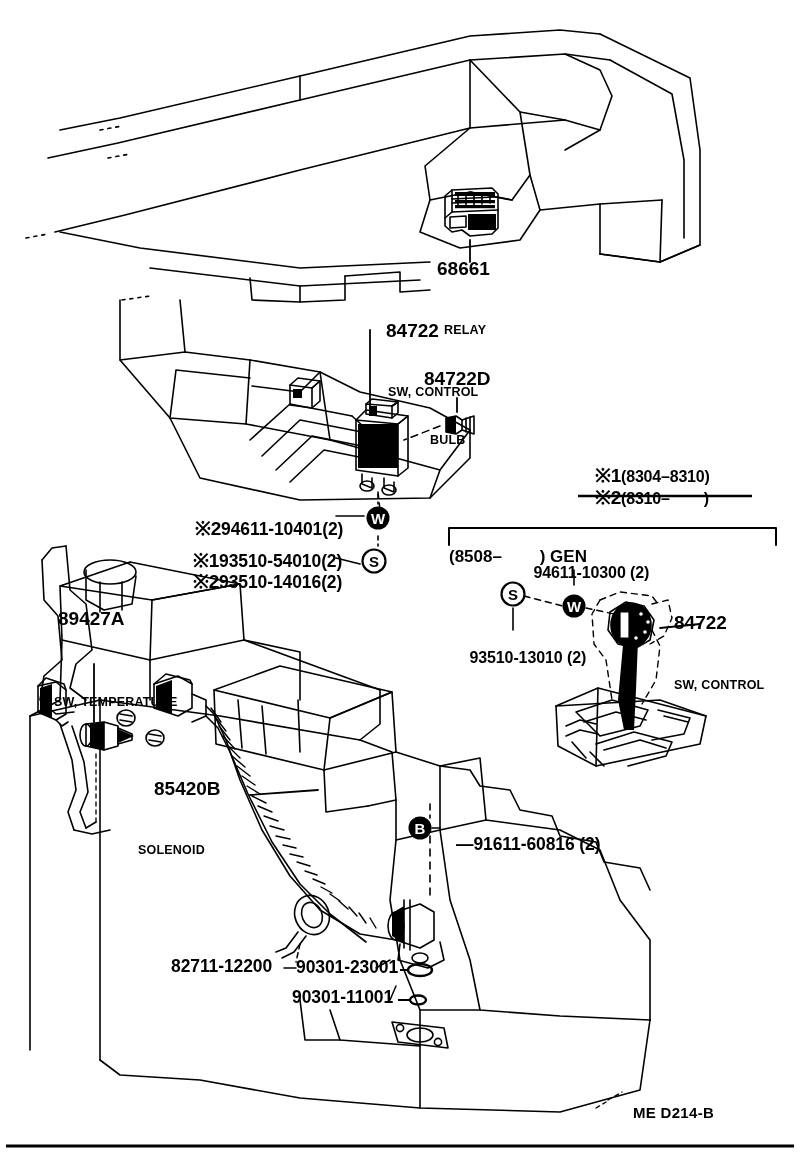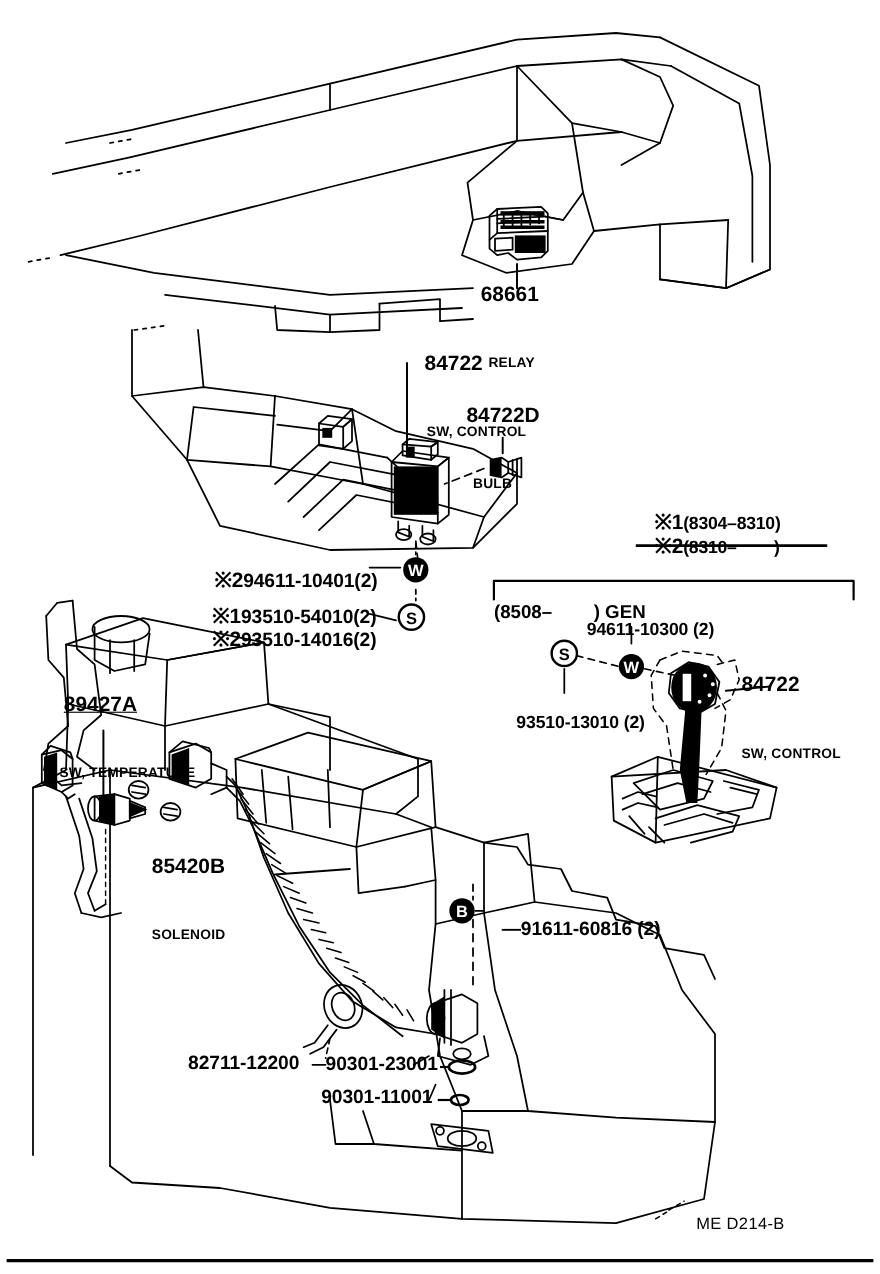--- a/index.html
+++ b/index.html
@@ -13,21 +13,21 @@
   #sheet{position:absolute;inset:0;width:800px;height:1158px;}
   svg.layer{position:absolute;left:0;top:0;width:800px;height:1158px;overflow:visible;}
   .lbl{position:absolute;white-space:pre;font-weight:bold;letter-spacing:-0.2px;line-height:1.02;}
   .num{font-size:19px;font-weight:bold;letter-spacing:0px;}
   .sub{font-size:12.5px;font-weight:bold;letter-spacing:0.2px;margin-top:45px;}
   .pn{font-size:17.5px;font-weight:bold;letter-spacing:-0.1px;}
   .pn-sm{font-size:16px;font-weight:bold;letter-spacing:-0.1px;}
   .mark{font-size:19px;font-weight:bold;}
   .rng{font-size:16px;font-weight:bold;}
   .gen{font-size:17px;font-weight:bold;letter-spacing:0px;}
-  .code{font-size:15px;font-weight:normal;letter-spacing:0.3px;}
+  .code{font-size:15px;font-weight:bold;letter-spacing:0.3px;}
   .ctr{position:absolute;}
 </style>
 </head>
 <body>
 
 <div id="sheet">
 
   <svg class="layer" viewBox="0 0 800 1158">
     <g fill="none" stroke="#000" stroke-width="1.6" stroke-linecap="round" stroke-linejoin="round">
 
@@ -390,24 +390,24 @@
   <div class="lbl pn-sm ctr" style="left:516px;top:549px;">
     <span>94611-10300</span> <span>(2)</span>
   </div>
   <div class="lbl pn-sm ctr" style="left:452px;top:634px;">
     <span>93510-13010</span> <span>(2)</span>
   </div>
 
   <div class="lbl num ctr" style="left:674px;top:613px;">84722</div>
   <div class="lbl sub ctr" style="left:674px;top:634px;">SW, CONTROL</div>
 
-  <div class="lbl num ctr" style="left:58px;top:631px;text-decoration:underline;">89427A</div>
+  <div class="lbl num ctr" style="left:58px;top:609px;">89427A</div>
   <div class="lbl sub ctr" style="left:54px;top:651px;">SW, TEMPERATURE</div>
 
-  <div class="lbl num ctr" style="left:138px;top:779px;">85420B</div>
+  <div class="lbl num ctr" style="left:154px;top:779px;">85420B</div>
   <div class="lbl sub ctr" style="left:138px;top:799px;">SOLENOID</div>
 
   <div class="lbl pn ctr" style="left:437px;top:818px;">
     <span>—</span><span>91611-60816</span> <span>(2)</span>
   </div>
 
   <div class="lbl pn ctr" style="left:171px;top:958px;">82711-12200</div>
   <div class="lbl pn ctr" style="left:296px;top:959px;">90301-23001</div>
   <div class="lbl pn ctr" style="left:292px;top:989px;">90301-11001</div>
 

